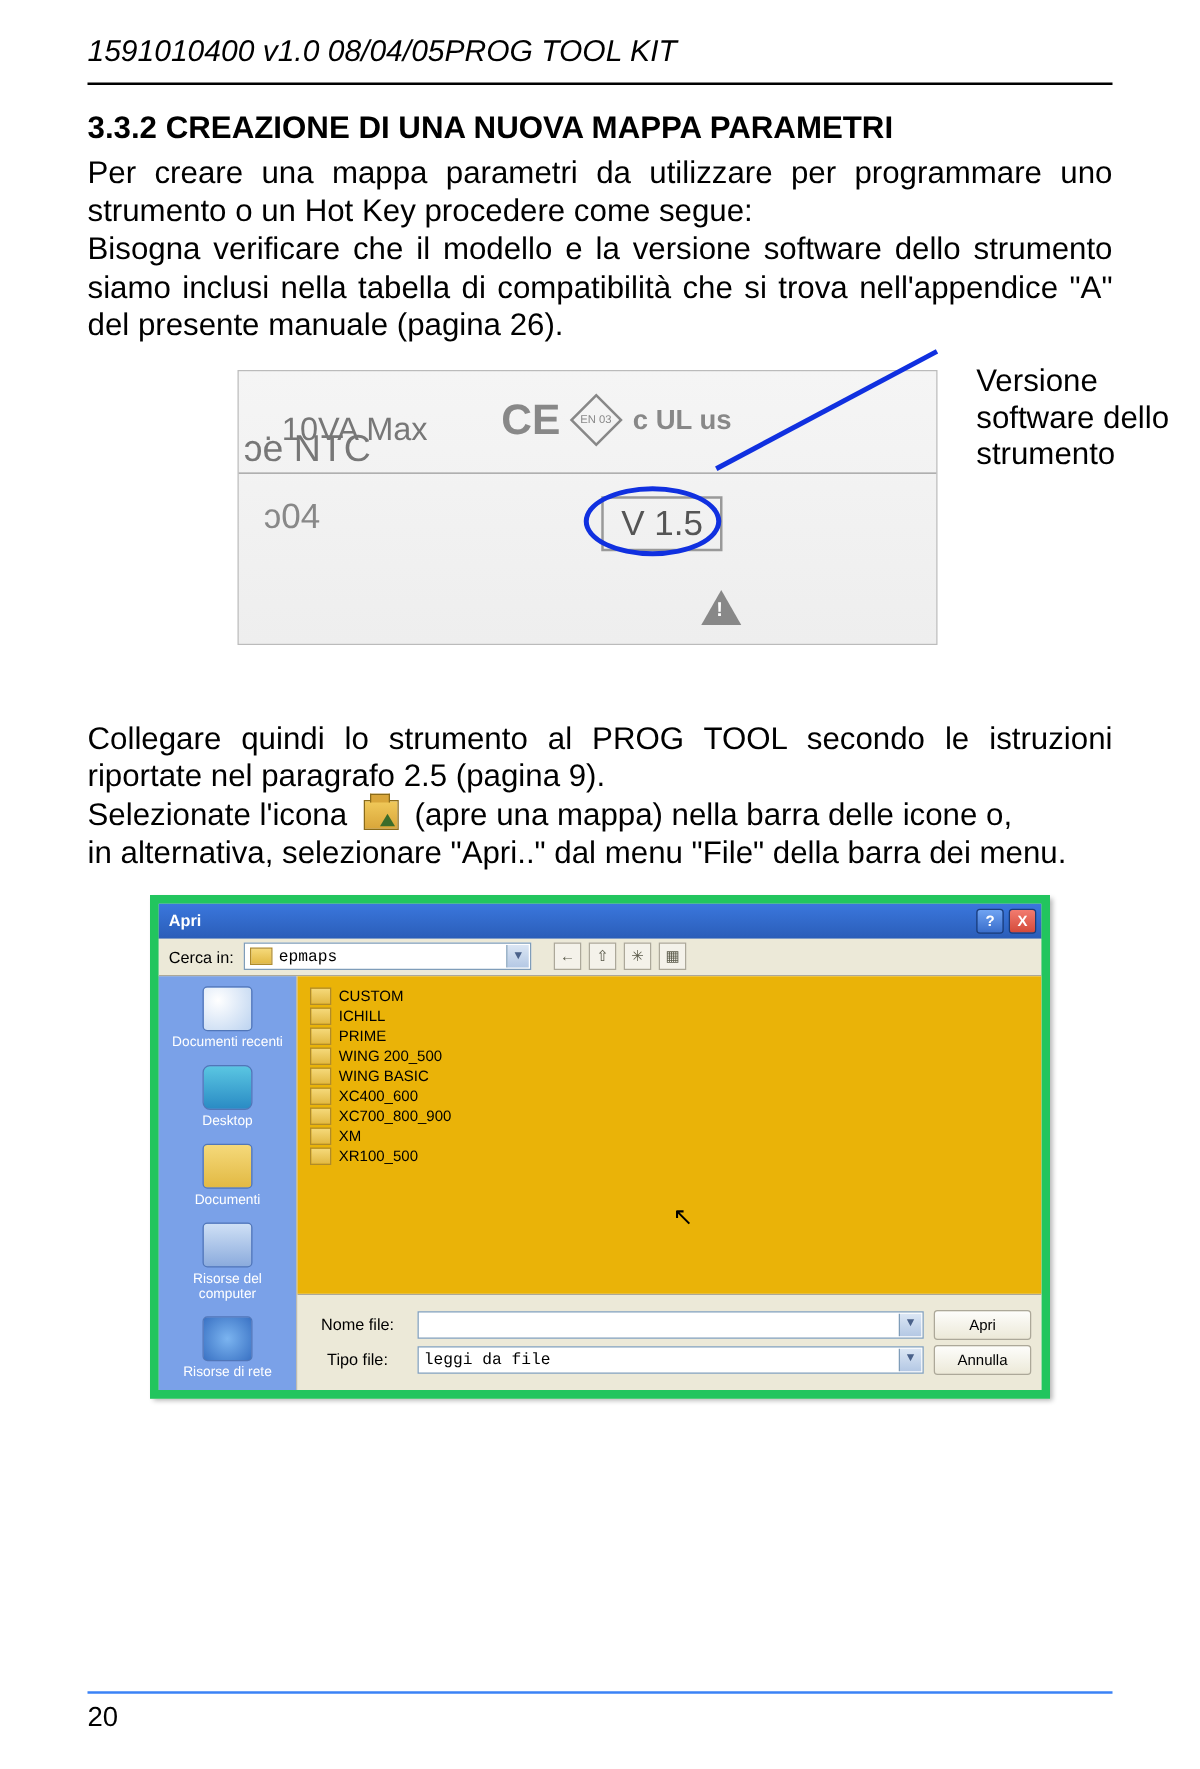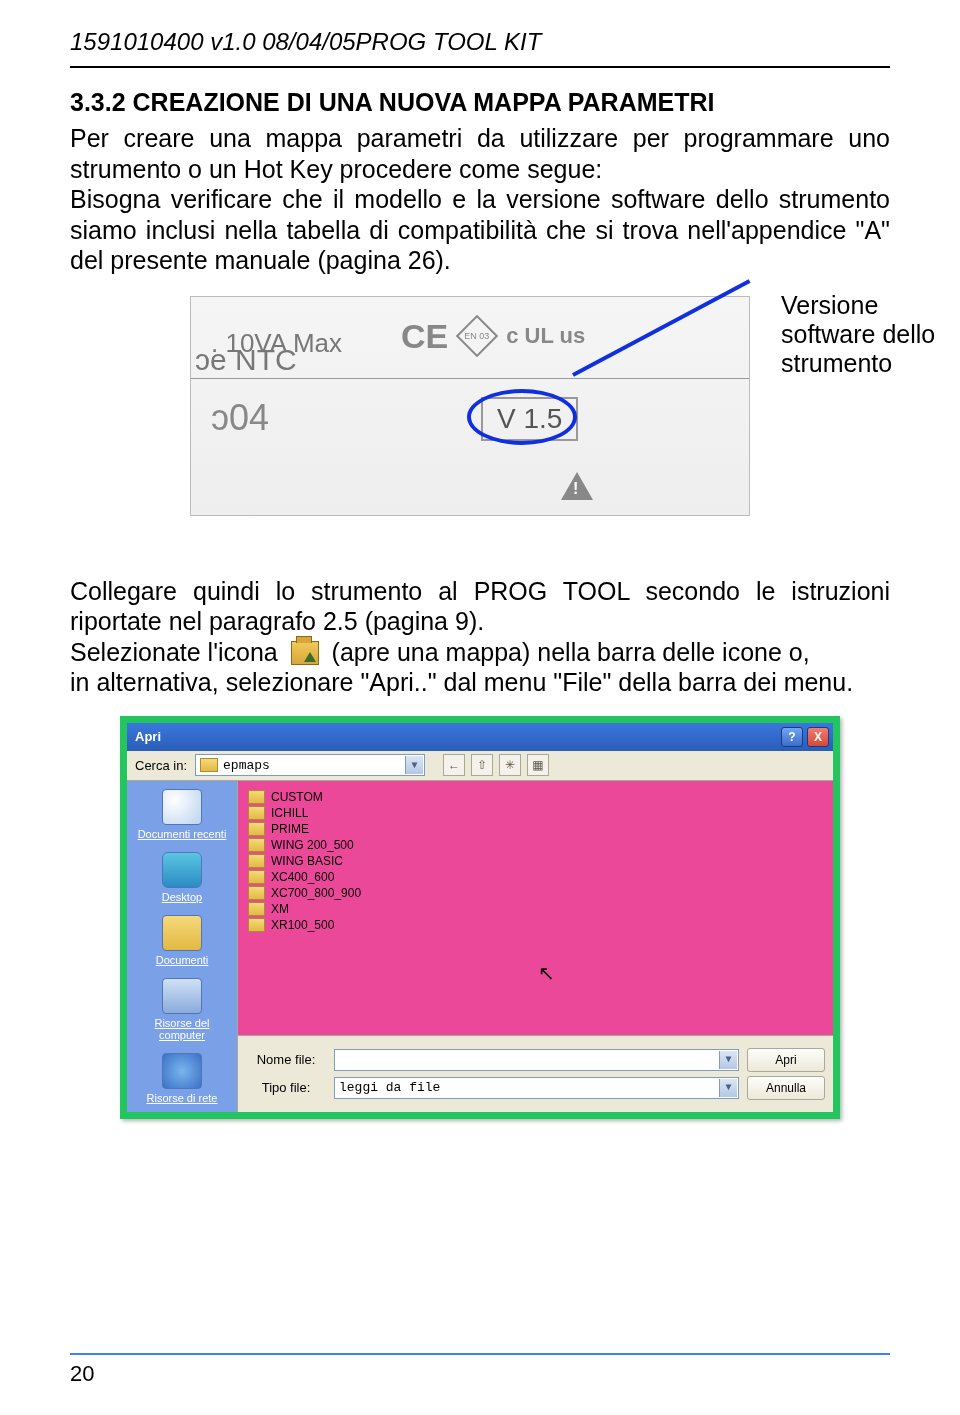--- a/index.html
+++ b/index.html
@@ -52,21 +52,21 @@
     padding-left: 20px;
     gap: 30px;
   }
   .max-text { font-size: 26px; color:#777; font-family: Arial; }
   .ntc-text { position:absolute; top:46px; left:4px; font-size: 30px; color:#777; }
   .cert-icons { display:flex; gap:14px; align-items:center; position:absolute; left:210px; top:20px;}
   .ce { font-size: 34px; font-weight:600; color:#888; }
   .en-diamond { width:30px; height:30px; transform:rotate(45deg); border:2px solid #888; display:flex; align-items:center; justify-content:center; font-size:9px; color:#888; }
   .en-diamond span { transform: rotate(-45deg); }
   .ul { font-size:22px; color:#888; font-weight:bold; }
-  .label-mid { position:absolute; top:100px; left:20px; font-size:36px; color:#888; }
+  .label-mid { position:absolute; top:100px; left:20px; font-size:28px; color:#888; }
   .v15-box {
     position: absolute;
     top: 100px; left: 290px;
     border: 2px solid #999;
     padding: 4px 14px;
     font-size: 28px;
     color: #555;
   }
   .blue-ellipse {
     position:absolute;
@@ -148,21 +148,21 @@
   .titlebar-right { display:flex; gap:4px; }
   .tb-btn { width:22px; height:20px; background:linear-gradient(#6fa3f2,#3a6ecb); border:1px solid #1a3c7a; border-radius:3px; display:flex; align-items:center; justify-content:center; color:#fff; font-size:12px; font-weight:bold;}
   .tb-close { background:linear-gradient(#f27b6f,#d44a3a);}
   .dlg-body { display:flex; }
   .sidebar {
     width: 110px;
     background:#7aa1e8;
     padding: 8px 0;
     display:flex; flex-direction:column; gap:12px; align-items:center;
   }
-  .sb-item { width:90px; text-align:center; color:#fff; font-size:11px;text-decoration:underline; }
+  .sb-item { width:90px; text-align:center; color:#fff; font-size:11px; }
   .sb-icon {
     width:40px; height:36px; margin:0 auto 3px;
     background:#dce6f5; border:1px solid #5176b8; border-radius:4px;
   }
   .sb-icon.doc { background: radial-gradient(circle at 30% 30%, #fff,#bcd3f0); }
   .sb-icon.desk { background: linear-gradient(#5ac6e2,#2a8bc4); border-radius:6px;}
   .sb-icon.fold { background: linear-gradient(#f5d97a,#e2b943);}
   .sb-icon.comp { background: linear-gradient(#cfe0f5,#8babdd);}
   .sb-icon.net { background: radial-gradient(circle,#7bb4f0,#3a72c4);}
   .main-area { flex:1; background:#fff; border-left:1px solid #aca899; display:flex; flex-direction:column; }
@@ -190,21 +190,21 @@
   .combo .chev {
     position:absolute; right:1px; top:1px; bottom:1px; width:18px;
     background:linear-gradient(#dbe6f4,#b4c8e4);
     border-left:1px solid #7f9db9;
     display:flex; align-items:center; justify-content:center;
     color:#4a618a; font-size:10px;
   }
   .folder-mini { width:18px; height:14px; background:linear-gradient(#f5d97a,#e2b943); border:1px solid #b08b2a;}
   .tool-icons { display:flex; gap:6px; margin-left:10px; }
   .tool-icn { width:22px;height:22px; border:1px solid #aca899; background:#f4f2ea; display:flex; align-items:center; justify-content:center; font-size:12px; color:#5a5a4a;}
-  .file-list { flex:1; padding:8px; overflow:auto; background:#ec4899;}
+  .file-list { flex:1; padding:8px; overflow:auto; background:#eab308;}
   .file-item { display:flex; align-items:center; gap:6px; padding:1px 2px; font-size:12px;}
   .file-item .fi { width:17px; height:14px; background:linear-gradient(#f5d97a,#e2b943); border:1px solid #b08b2a;}
   .bottom-rows { background:#ece9d8; padding:8px; border-top:1px solid #aca899;}
   .brow { display:flex; align-items:center; gap:8px; margin:4px 0;}
   .brow .blabel { width:80px; text-align:center; }
   .brow .binput { flex:1; }
   .brow .binput .combo { min-width:100%; position:relative;}
   .btn {
     width:78px; height:24px;
     background:linear-gradient(#fdfdfb,#ece9d8);

